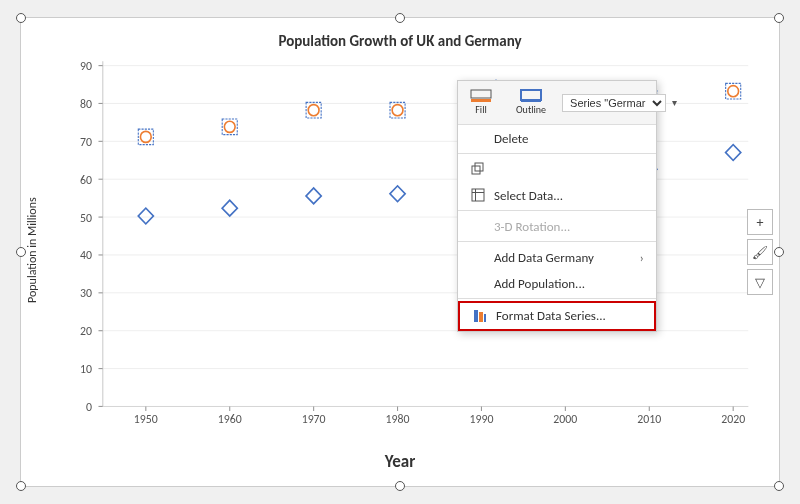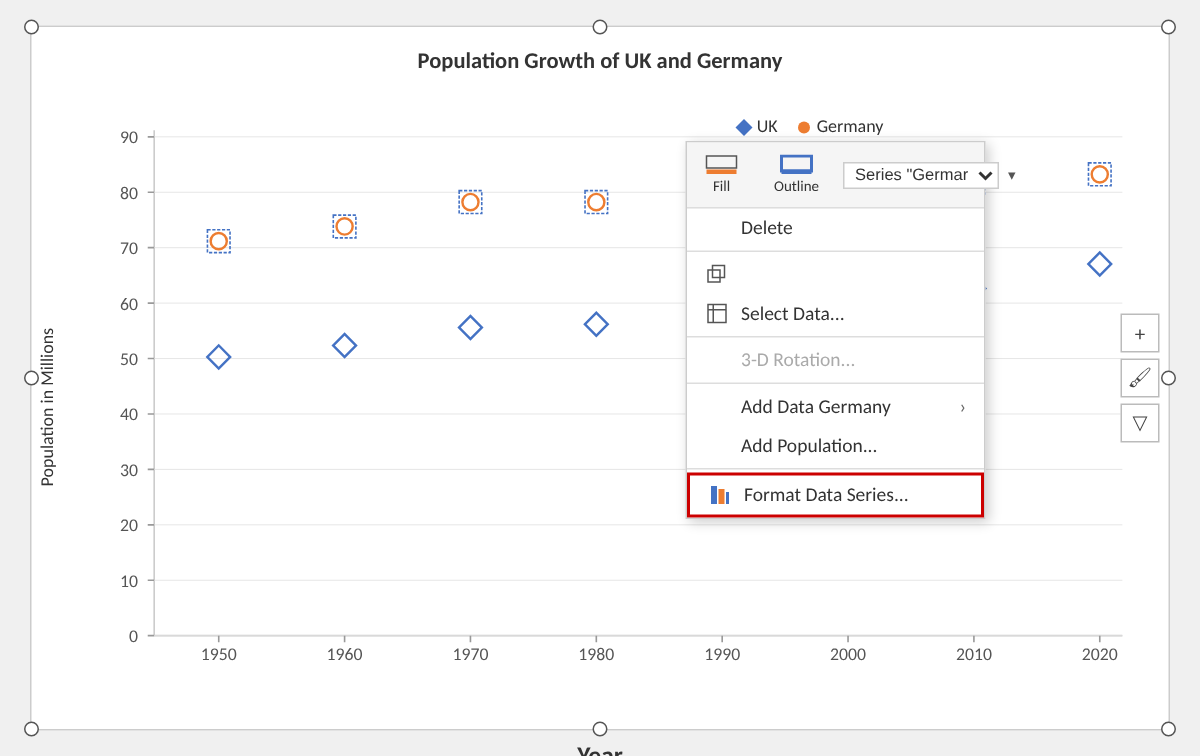--- a/index.html
+++ b/index.html
@@ -24,21 +24,20 @@
 
     .chart-wrapper {
       width: 760px;
       height: 470px;
       background: white;
       border: 1px solid #ccc;
       position: relative;
       display: flex;
       flex-direction: column;
       align-items: center;
-      gap: 26px;
     }
 
     
     .handle {
       position: absolute;
       width: 10px;
       height: 10px;
       border: 1px solid #555;
       background: white;
       border-radius: 50%;
@@ -121,21 +120,21 @@
       width: 8px;
       height: 8px;
       background: #ED7D31;
       border-radius: 50%;
       display: inline-block;
     }
 
     
     .context-menu {
       position: absolute;
-      top: 76px;
+      top: 62px;
       left: 436px;
       width: 200px;
       background: white;
       border: 1px solid #ccc;
       box-shadow: 2px 2px 8px rgba(0,0,0,0.2);
       z-index: 100;
       font-size: 13px;
     }
 
     
@@ -185,21 +184,21 @@
     .menu-divider {
       height: 1px;
       background: #ddd;
       margin: 2px 0;
     }
 
     .menu-item-highlighted {
       padding: 5px 12px;
       cursor: pointer;
       display: flex;
-      align-items: center;
+      align-items: flex-start;
       gap: 8px;
       border: 2px solid #c00;
       background: white;
       color: #333;
     }
 
     .menu-arrow {
       margin-left: auto;
       color: #666;
     }

